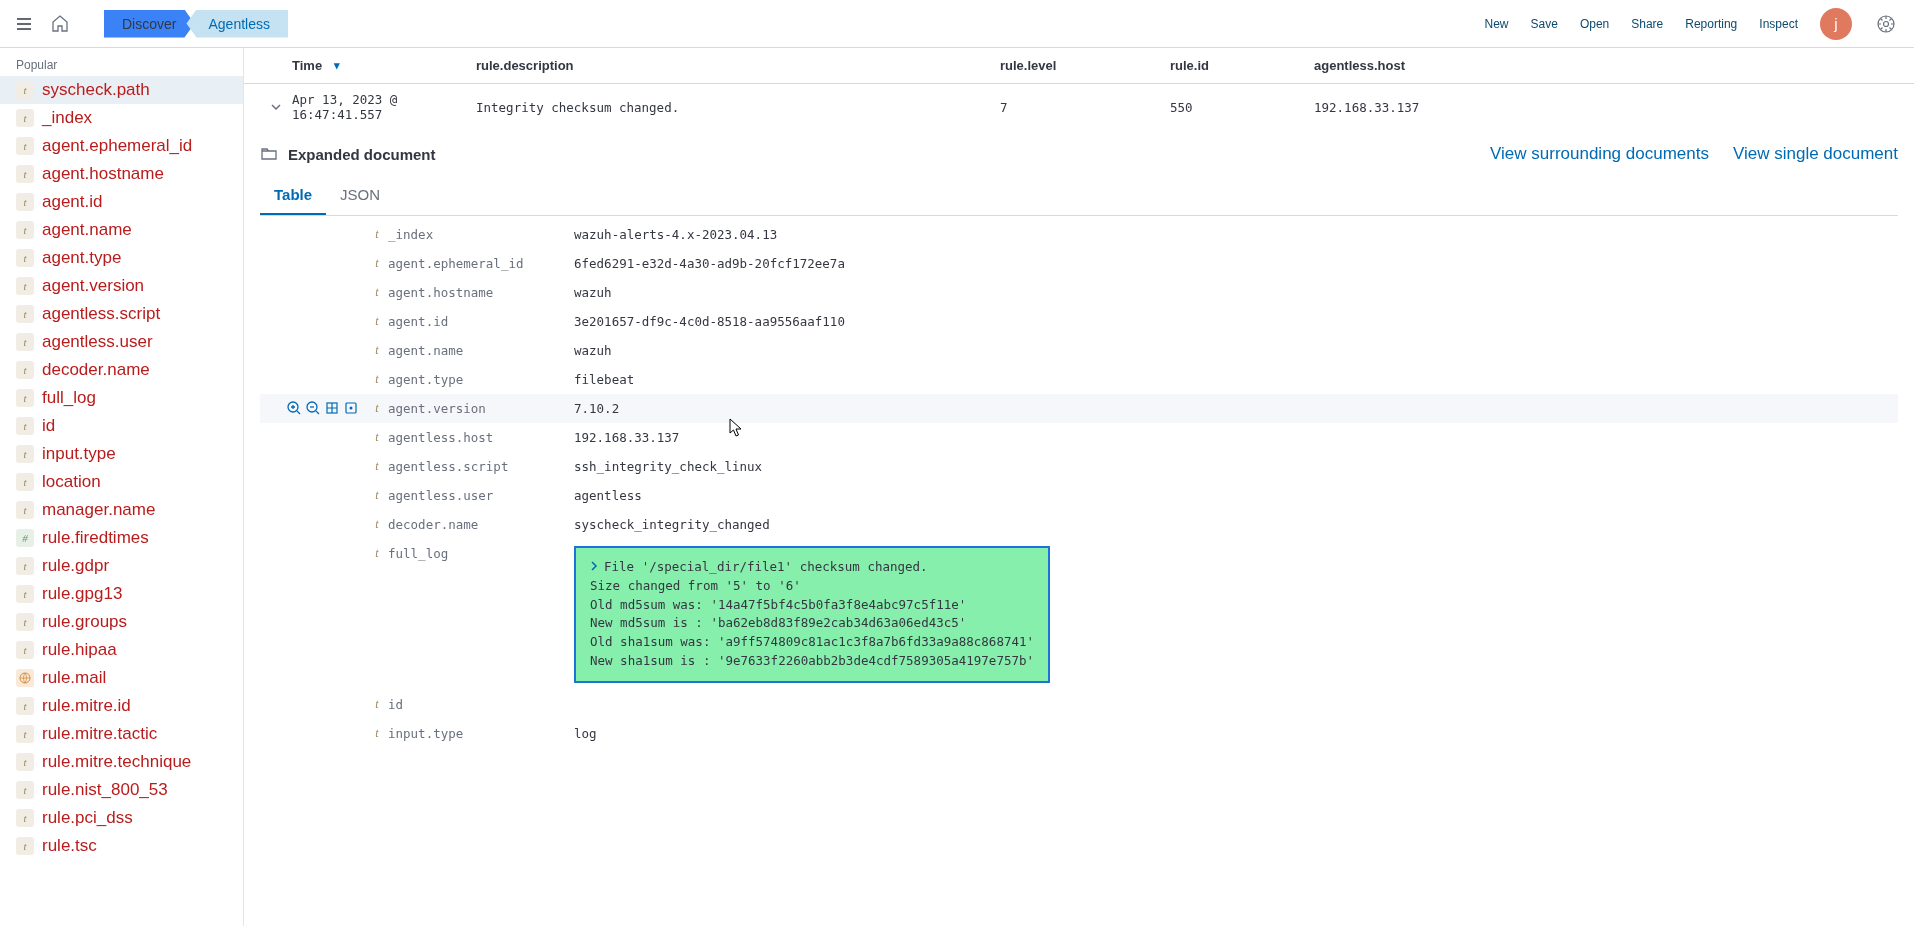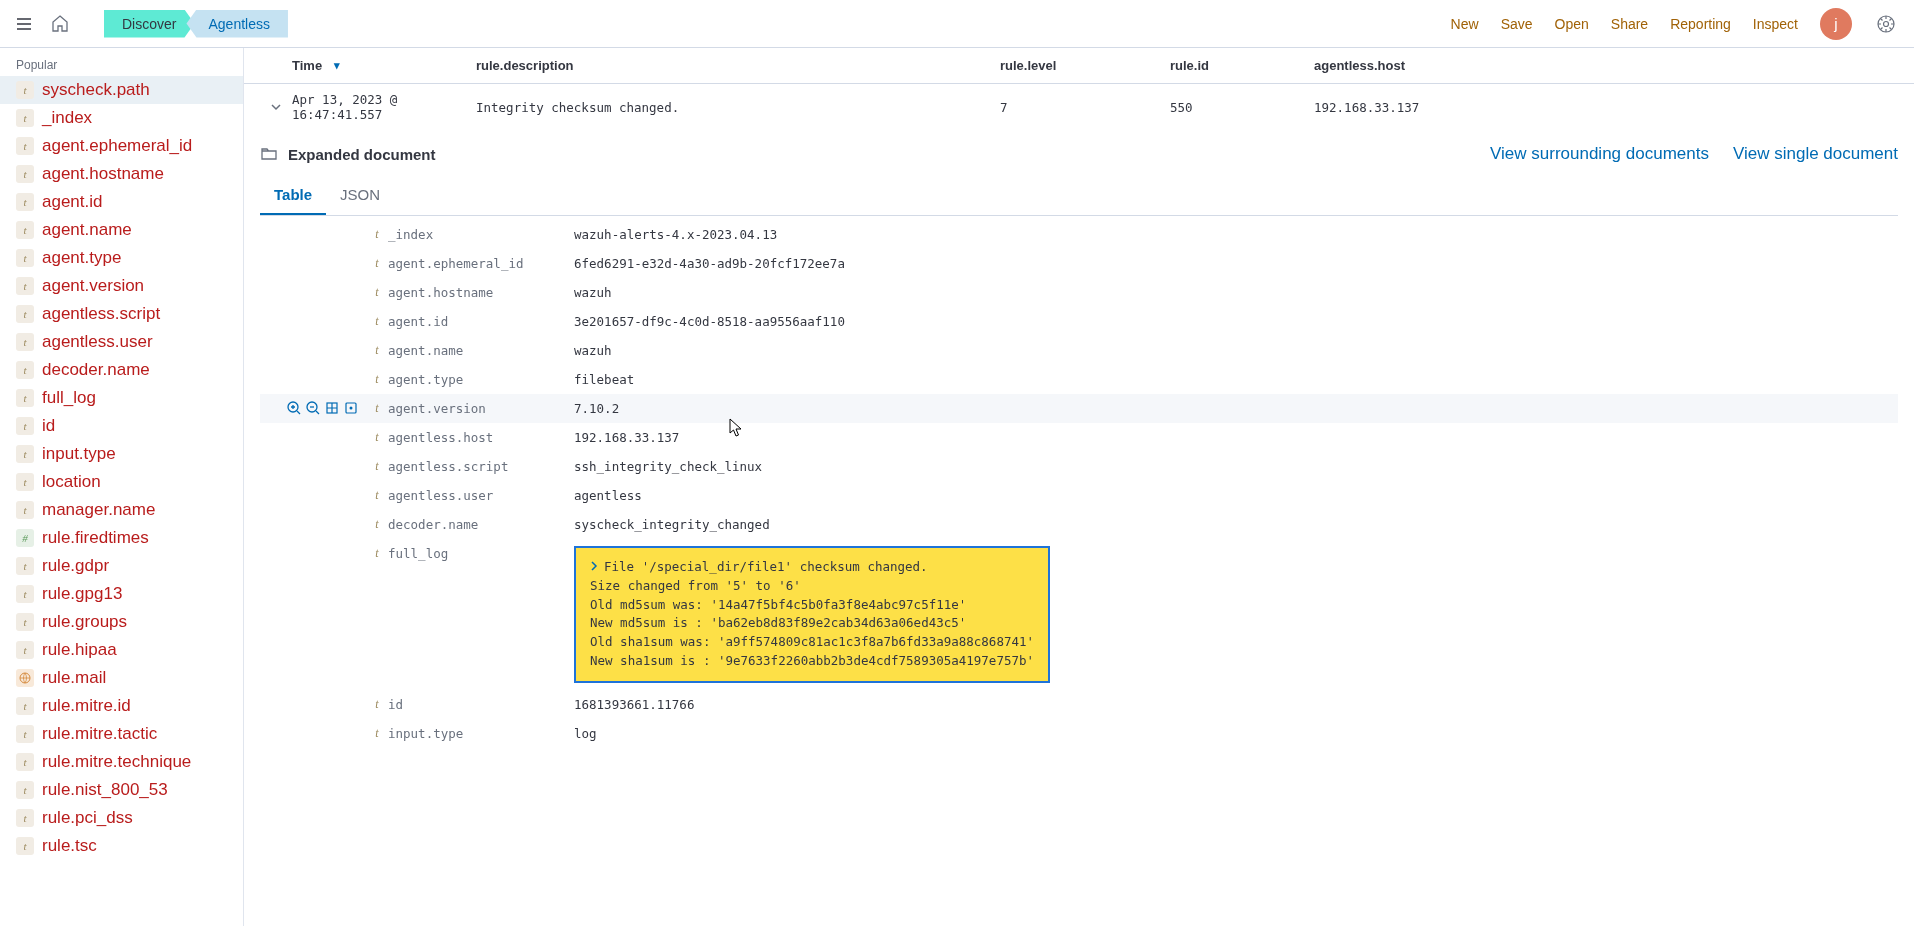--- a/index.html
+++ b/index.html
@@ -3,24 +3,24 @@
 <meta charset="utf-8">
 <style>
 * { margin: 0; padding: 0; box-sizing: border-box; }
 body { font-family: -apple-system, BlinkMacSystemFont, "Segoe UI", Helvetica, Arial, sans-serif; font-size: 14px; color: #343741; background: #fff; overflow: hidden; }
 .top-nav { height: 48px; display: flex; align-items: center; border-bottom: 1px solid #D3DAE6; padding: 0 8px; }
 .top-left { display: flex; align-items: center; gap: 4px; }
 .hamburger { width: 32px; height: 32px; display: flex; align-items: center; justify-content: center; cursor: pointer; }
 .home-icon { width: 32px; height: 32px; display: flex; align-items: center; justify-content: center; cursor: pointer; }
 .breadcrumbs { display: flex; align-items: center; margin-left: 24px; }
 .crumb { position: relative; padding: 6px 18px; font-size: 14px; color: #69707D; }
-.crumb.first { background: #5eead4; color: #343741; clip-path: polygon(0 0, calc(100% - 10px) 0, 100% 50%, calc(100% - 10px) 100%, 0 100%); }
+.crumb.first { background: #3b82f6; color: #343741; clip-path: polygon(0 0, calc(100% - 10px) 0, 100% 50%, calc(100% - 10px) 100%, 0 100%); }
 .crumb.active { background: #c5e2f2; color: #006BB4; clip-path: polygon(10px 0, 100% 0, 100% 100%, 10px 100%, 0 50%); margin-left: -8px; padding-left: 22px; }
 .top-right { margin-left: auto; display: flex; align-items: center; gap: 22px; padding-right: 8px; }
-.top-action { color: #a16207; font-size: 14px; cursor: pointer; }
+.top-action { color: #0c4a6e; font-size: 12px; cursor: pointer; }
 .avatar { width: 32px; height: 32px; border-radius: 50%; background: #E07A5F; color: #fff; display: flex; align-items: center; justify-content: center; font-size: 15px; font-weight: 500; cursor: pointer; }
 .gear-circle { width: 24px; height: 24px; display: flex; align-items: center; justify-content: center; cursor: pointer; color: #69707D; }
 .main { display: flex; height: calc(100vh - 48px); }
 .sidebar { width: 244px; border-right: 1px solid #e0e5ee; overflow-y: auto; padding: 4px 0 12px 0; flex-shrink: 0; }
 .side-label { font-size: 12px; color: #69707D; padding: 6px 16px 4px; }
 .field-item { display: flex; align-items: center; gap: 8px; padding: 4px 16px; cursor: pointer; font-size: 13px; }
 .field-item.selected { background: #e9f0f5; }
 .type-badge { width: 18px; height: 18px; border-radius: 3px; display: flex; align-items: center; justify-content: center; font-size: 11px; font-style: italic; font-family: Georgia, serif; flex-shrink: 0; }
 .type-t { background: #f1ece4; color: #9c8a5e; }
 .type-hash { background: #e6f0e6; color: #5a9a5a; }
@@ -46,21 +46,21 @@
 .tab { padding: 10px 14px; font-size: 15px; color: #69707D; cursor: pointer; border-bottom: 2px solid transparent; }
 .tab.active { color: #006BB4; font-weight: 700; border-bottom-color: #006BB4; }
 .doc-table { width: 100%; }
 .doc-row { display: flex; align-items: flex-start; padding: 7px 0; font-size: 13px; }
 .doc-row.hovered { background: #f5f7fa; }
 .doc-actions { width: 106px; display: flex; align-items: center; gap: 5px; justify-content: flex-end; padding-right: 8px; }
 .doc-actions svg { cursor: pointer; }
 .doc-type { width: 22px; text-align: center; font-style: italic; font-family: Georgia, serif; color: #9c8a5e; font-size: 12px; }
 .doc-key { width: 186px; font-family: "Menlo", "Consolas", monospace; font-size: 12.5px; color: #69707D; padding-right: 10px; }
 .doc-val { flex: 1; font-family: "Menlo", "Consolas", monospace; font-size: 12.5px; color: #343741; }
-.full-log-box { border: 2px solid #1E73D9; padding: 10px 14px; background: #fde047; display: inline-block; min-width: 420px; }
+.full-log-box { border: 2px solid #1E73D9; padding: 10px 14px; background: #86efac; display: inline-block; min-width: 420px; }
 .full-log-line { white-space: pre; font-family: "Menlo", "Consolas", monospace; font-size: 12.5px; line-height: 1.5; }
 .chevron-small { color: #006BB4; margin-right: 6px; }
 .cursor-arrow { position: absolute; width: 14px; height: 20px; pointer-events: none; z-index: 9999; }
 .folder-icon { color: #69707D; }
 .svg-icon { display: block; }
 </style>
 </head>
 <body>
 
 <div class="top-nav">
@@ -357,21 +357,20 @@
             <div class="doc-type">t</div>
             <div class="doc-key">full_log</div>
             <div class="doc-val"><div class="full-log-box"><div class="full-log-line"><span class="chevron-small"><svg width="8" height="10" viewBox="0 0 8 10">
                       <path d="M2 1 L6 5 L2 9" fill="none" stroke="#006BB4" stroke-width="1.5"></path>
                     </svg></span>File '/special_dir/file1' checksum changed.</div><div class="full-log-line">Size changed from '5' to '6'</div><div class="full-log-line">Old md5sum was: '14a47f5bf4c5b0fa3f8e4abc97c5f11e'</div><div class="full-log-line">New md5sum is : 'ba62eb8d83f89e2cab34d63a06ed43c5'</div><div class="full-log-line">Old sha1sum was: 'a9ff574809c81ac1c3f8a7b6fd33a9a88c868741'</div><div class="full-log-line">New sha1sum is : '9e7633f2260abb2b3de4cdf7589305a4197e757b'</div></div></div>
           </div>
           <div class="doc-row">
             <div class="doc-actions"></div>
             <div class="doc-type">t</div>
             <div class="doc-key">id</div>
-            <div class="doc-val">1681393661.11766</div>
           </div>
           <div class="doc-row">
             <div class="doc-actions"></div>
             <div class="doc-type">t</div>
             <div class="doc-key">input.type</div>
             <div class="doc-val">log</div>
           </div>
         </div>
     </div>
   </div>

